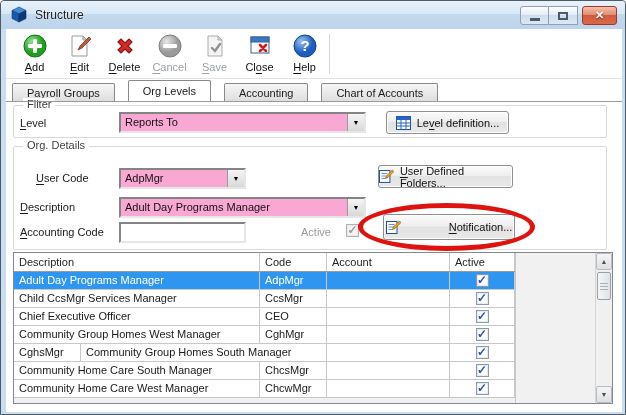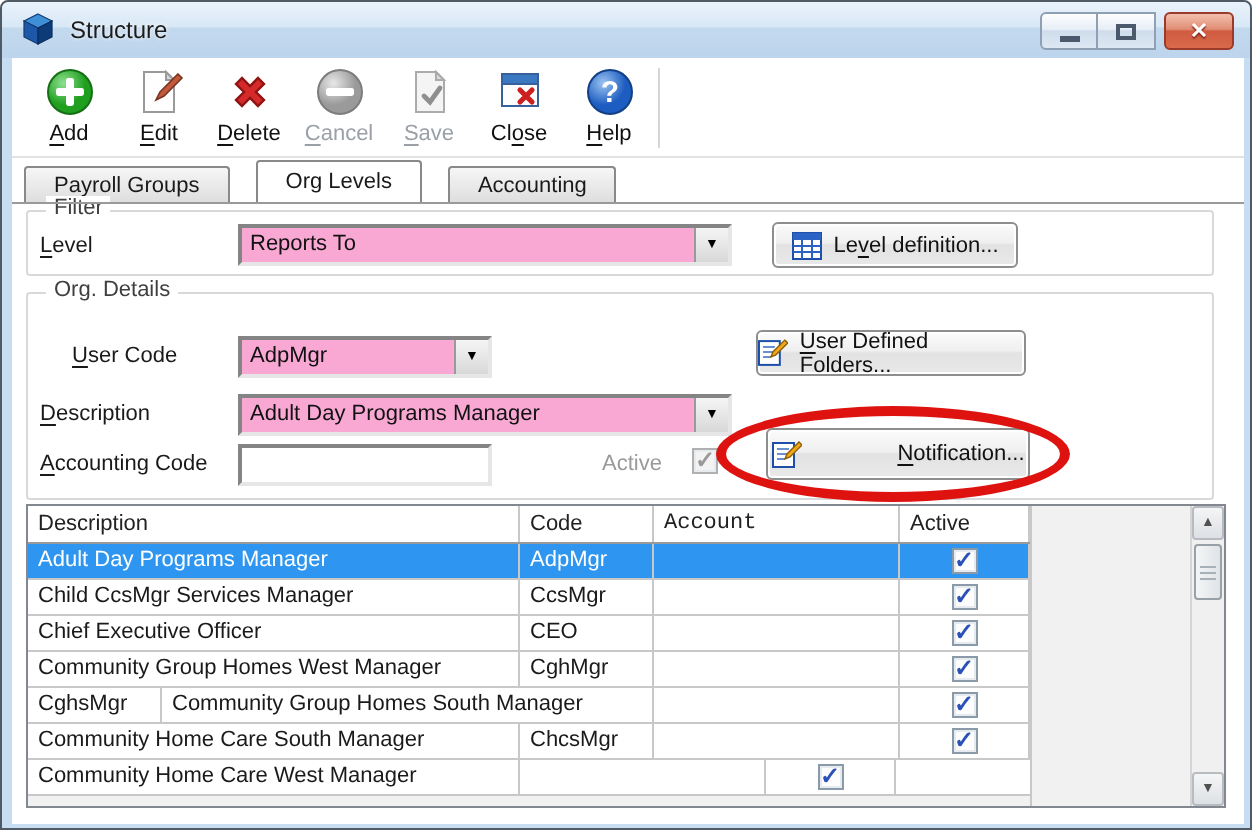--- a/index.html
+++ b/index.html
@@ -82,21 +82,21 @@
   .grid{ position:absolute; left:7px; top:223px; width:600px; height:152px;
          border:1px solid #828790; background:#f1f1f1; display:flex; }
   .grid-main{ width:501px; display:flex; flex-direction:column; background:#fff; }
   .grid-header{ height:19px; display:flex; background:#fff; border-bottom:1px solid #9a9a9a; flex:none; }
   .hcell{ font-size:11px; color:#222; padding:3px 0 0 5px; border-right:1px solid #c8c8c8; overflow:hidden; }
   .trow{ height:18px; display:flex; border-bottom:1px solid #c8c8c8; background:#fff; flex:none; }
   .trow.selected{ background:#2e96f0; }
   .trow.selected .cell{ color:#fff; }
   .cell{ font-size:11px; color:#1a1a1a; padding:2px 0 0 5px; border-right:1px solid #c8c8c8;
          overflow:hidden; white-space:nowrap; }
-  .c-desc{ width:246px; } .c-code{ width:67px; } .c-acct{ width:123px;font-family:Liberation Mono, monospace; }
+  .c-desc{ width:246px; } .c-code{ width:67px; } .c-acct{ width:123px; }
   .c-active{ width:65px; display:flex; align-items:center; justify-content:center; padding:0; }
   .c-active .checkbox{ position:static; }
   .grid-bottom-filler{ flex:1; background:#f1f1f1; }
   .grid-right-filler{ flex:1; background:#f1f1f1; border-left:1px solid #c8c8c8; }
 
   
   .vscroll{ width:17px; background:#f0f0f0; border-left:1px solid #d5d5d5; display:flex; flex-direction:column; }
   .sb-arrow{ height:17px; display:flex; align-items:center; justify-content:center; font-size:7px; color:#505050;
              background:linear-gradient(#f4f5f6,#dde0e4); border:1px solid #b8bcc0; border-radius:2px; }
   .sb-track{ flex:1; position:relative; }
@@ -204,20 +204,21 @@
         </svg>
         <span class="tlabel"><u>H</u>elp</span>
       </div>
       <div class="tool-sep"></div>
     </div>
 
     <div class="tabs">
       <div class="tab">Payroll Groups</div>
       <div class="tab active">Org Levels</div>
       <div class="tab">Accounting</div>
+      <div class="tab">Chart of Accounts</div>
     </div>
     <div class="panel-line"></div>
 
     <div class="groupbox" style="left:7px; top:76px; width:594px; height:33px;">
       <span class="legend">Filter</span>
     </div>
     <span class="field-label" style="left:14px; top:88px;"><u>L</u>evel</span>
     <div class="combo" style="left:113px; top:83px; width:247px;">
       <div class="cfield">Reports To</div>
       <div class="carrow">▼</div>
@@ -336,20 +337,21 @@
               <div class="cell c-code">ChcsMgr</div>
               <div class="cell c-acct"></div>
               <div class="cell c-active">
                 <div class="checkbox">
                   <span class="mark">✓</span>
                 </div>
               </div>
             </div>
             <div class="trow">
               <div class="cell c-desc">Community Home Care West Manager</div>
+              <div class="cell c-code">ChcwMgr</div>
               <div class="cell c-acct"></div>
               <div class="cell c-active">
                 <div class="checkbox">
                   <span class="mark">✓</span>
                 </div>
               </div>
             </div>
           </div>
         <div class="grid-bottom-filler"></div>
       </div>

